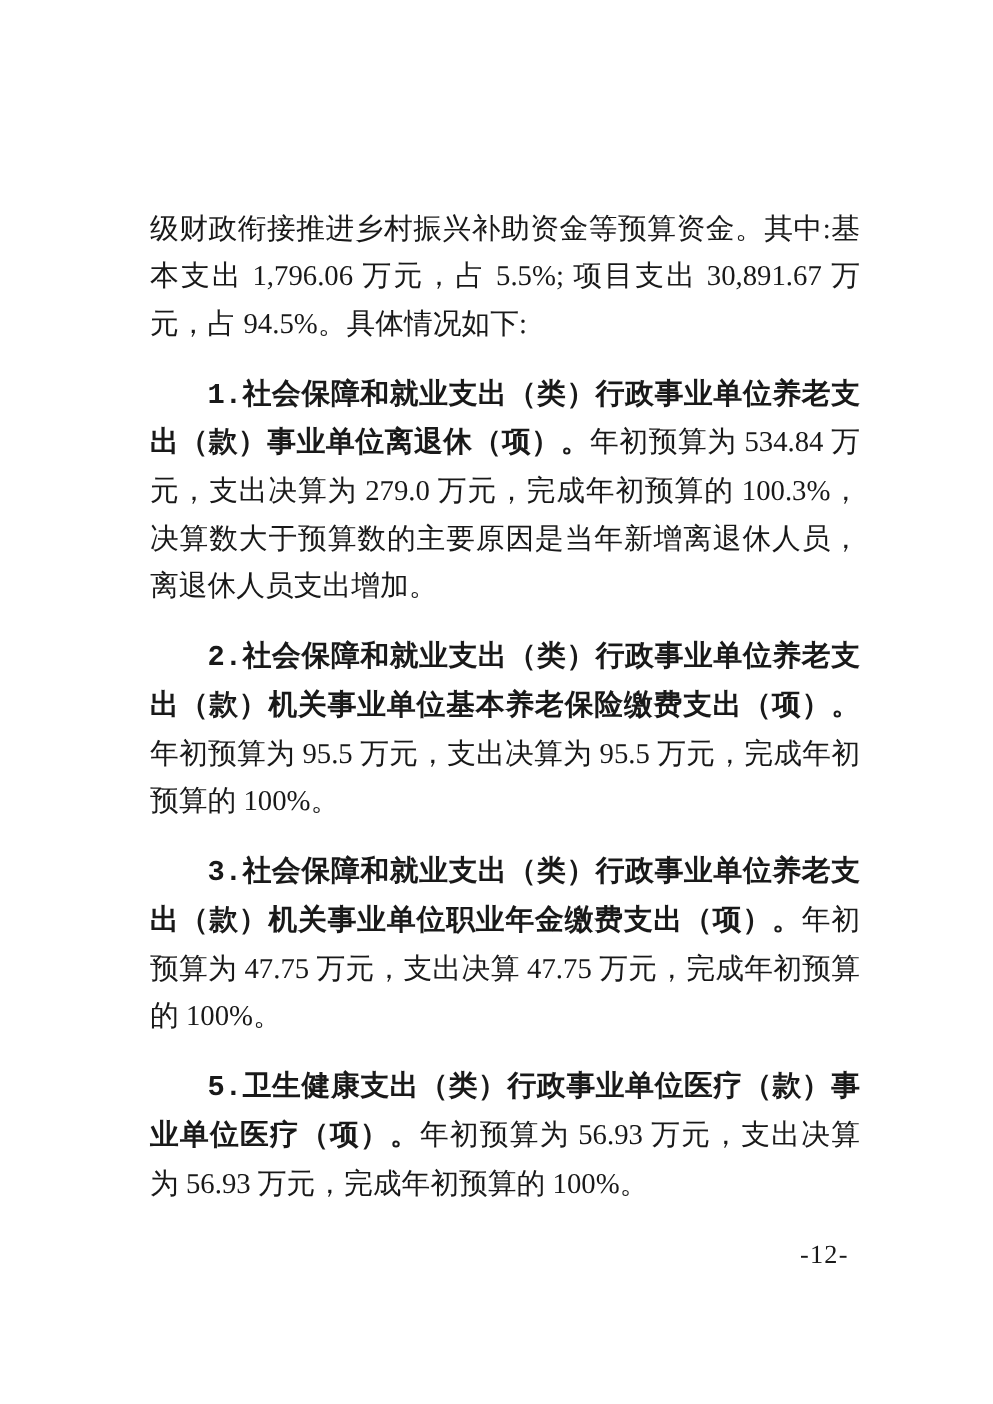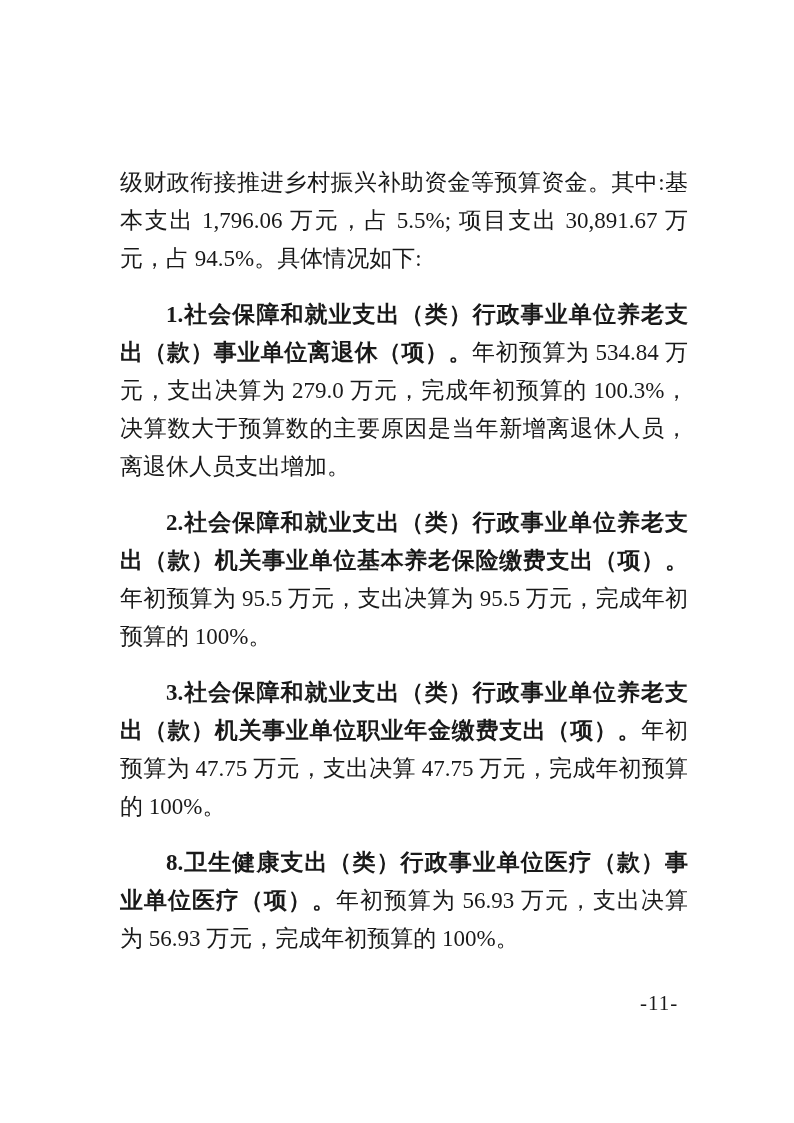--- a/index.html
+++ b/index.html
@@ -32,37 +32,37 @@
     text-align: justify;
   }
   p.para.indent {
     text-indent: 2em;
   }
   .seg {
     font-weight: normal;
   }
   .seg.bold {
     font-weight: bold;
-    font-family: Liberation Serif, serif;
+    font-family: Liberation Mono, monospace;
   }
   .page-number {
     position: absolute;
     left: 640px;
     top: 991px;
     font-size: 21px;
     letter-spacing: 1px;
     color: #191919;
     font-family: "Liberation Serif", "DejaVu Serif", serif;
   }
 </style>
 </head>
 <body>
 
 <div class="page">
   <div class="text-block" id="body-block">
       <p class="para"><span class="seg">级财政衔接推进乡村振兴补助资金等预算资金。其中:基本支出 1,796.06 万元，占 5.5%; 项目支出 30,891.67 万元，占 94.5%。具体情况如下:</span></p>
       <p class="para indent"><span class="seg bold">1.社会保障和就业支出（类）行政事业单位养老支出（款）事业单位离退休（项）。</span><span class="seg">年初预算为 534.84 万元，支出决算为 279.0 万元，完成年初预算的 100.3%，决算数大于预算数的主要原因是当年新增离退休人员，离退休人员支出增加。</span></p>
       <p class="para indent"><span class="seg bold">2.社会保障和就业支出（类）行政事业单位养老支出（款）机关事业单位基本养老保险缴费支出（项）。</span><span class="seg">年初预算为 95.5 万元，支出决算为 95.5 万元，完成年初预算的 100%。</span></p>
       <p class="para indent"><span class="seg bold">3.社会保障和就业支出（类）行政事业单位养老支出（款）机关事业单位职业年金缴费支出（项）。</span><span class="seg">年初预算为 47.75 万元，支出决算 47.75 万元，完成年初预算的 100%。</span></p>
-      <p class="para indent"><span class="seg bold">8.卫生健康支出（类）行政事业单位医疗（款）事业单位医疗（项）。</span><span class="seg">年初预算为 56.93 万元，支出决算为 56.93 万元，完成年初预算的 100%。</span></p>
+      <p class="para indent"><span class="seg bold">5.卫生健康支出（类）行政事业单位医疗（款）事业单位医疗（项）。</span><span class="seg">年初预算为 56.93 万元，支出决算为 56.93 万元，完成年初预算的 100%。</span></p>
     </div>
-  <div class="page-number">-11-</div>
+  <div class="page-number">-12-</div>
 </div>
 
 </body></html>

